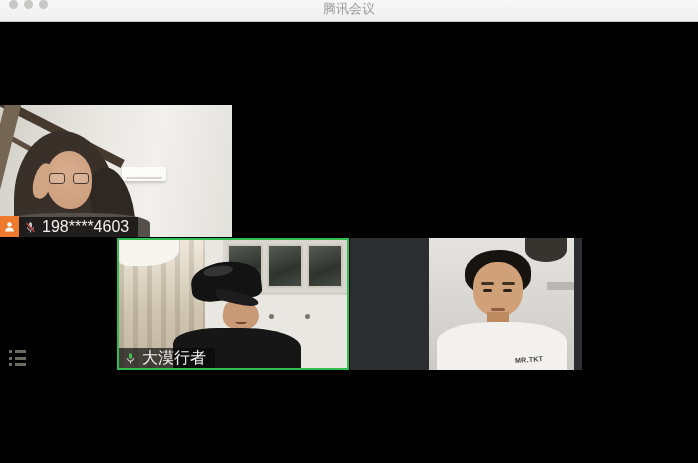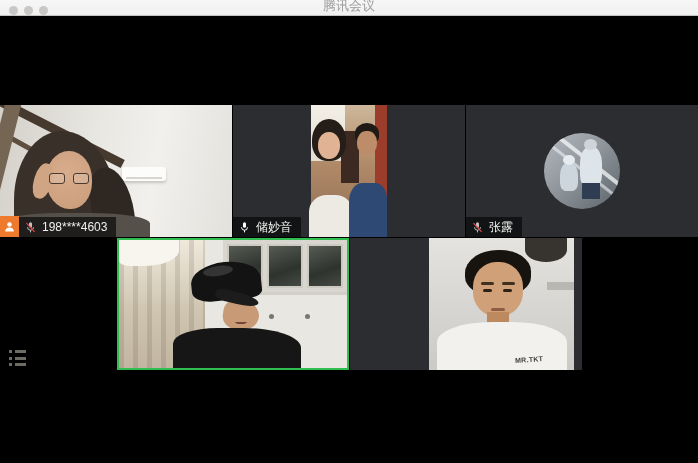--- a/index.html
+++ b/index.html
@@ -1,24 +1,24 @@
 <!DOCTYPE html>
 <html><head>
 <meta charset="utf-8">
 <style>
   * { margin:0; padding:0; box-sizing:border-box; }
   html,body { width:698px; height:463px; background:#000; overflow:hidden;
               font-family:"Liberation Sans", sans-serif; }
   .stage { position:relative; width:698px; height:463px; background:#000; }
 
   
-  .titlebar { position:absolute; left:0; top:0; width:698px; height:16px;
+  .titlebar { position:absolute; left:0; top:0; width:698px; height:22px;
               background:linear-gradient(#f7f7f7,#efefef);
               border-bottom:1px solid #c3c3c3; z-index:30;
-              display:flex; align-items:flex-end; }
+              display:flex; align-items:flex-start; }
   .traffic { display:flex; gap:6px; margin-left:9px; }
   .tl-btn { width:9px; height:9px; border-radius:50%; background:#c9c7c6; }
   .win-title { position:absolute; left:0; right:0; text-align:center;
                font-size:13px; color:#9b9b9b; pointer-events:none; }
 
   
   .rec-pill { position:absolute; left:15px; top:45px; height:23px; z-index:20;
               background:#1b1b1b; border-radius:4px; display:flex; align-items:center;
               gap:8px; padding:0 12px 0 8px; }
   .rec-dot { width:12px; height:12px; border:2px solid #9e3028; border-radius:50%;
@@ -41,21 +41,21 @@
   .t1 { left:0;   top:105px; }
   .t2 { left:233px; top:105px; }
   .t3 { left:466px; top:105px; }
   .t4 { left:117px; top:238px; border:2px solid #2fbe4f; }
   .t5 { left:350px; top:238px; }
 
   .name-label { position:absolute; left:0; bottom:0; height:20px; z-index:5;
                 background:rgba(8,8,8,.68); display:flex; align-items:center;
                 gap:5px; padding:0 9px 0 5px; }
   .t1 .name-label { left:19px; }
-  .name-text { font-size:12px; color:#f0f0f0; white-space:nowrap; }
+  .name-text { font-size:16px; color:#f0f0f0; white-space:nowrap; }
   .mic-svg { width:13px; height:13px; display:block; }
 
   .member-badge { position:absolute; left:0; bottom:0; width:19px; height:21px;
                   background:#ee7b2d; z-index:6; display:flex; align-items:center;
                   justify-content:center; }
   .member-badge svg { width:13px; height:13px; }
 
   
   .abs { position:absolute; }
 
@@ -234,82 +234,49 @@
       <svg class="mic-svg" viewBox="0 0 24 24">
         <rect x="9.2" y="2.5" width="5.6" height="10" rx="2.8" fill="#c2c2c2"></rect>
         <path d="M6.5 11.5a5.5 5.5 0 0 0 11 0" fill="none" stroke="#c2c2c2" stroke-width="1.8"></path>
         <line x1="12" y1="17" x2="12" y2="21" stroke="#c2c2c2" stroke-width="1.8"></line>
         <line x1="4.5" y1="4" x2="19.5" y2="20" stroke="#e0443e" stroke-width="2.4"></line>
       </svg>
       <span class="name-text">198****4603</span>
     </div>
   </div>
 
-  <div class="tile t2">
-    <div class="video2">
-      <div class="abs s2-window"></div>
-      <div class="abs s2-door"></div>
-      <div class="abs s2-curtain"></div>
-      <div class="abs s2-girl-hair"></div>
-      <div class="abs s2-girl-face"></div>
-      <div class="abs s2-girl-shirt"></div>
-      <div class="abs s2-man-hair"></div>
-      <div class="abs s2-man-face"></div>
-      <div class="abs s2-man-shirt"></div>
-    </div>
-    <div class="name-label">
-      <svg class="mic-svg" viewBox="0 0 24 24">
-        <rect x="9.2" y="2.5" width="5.6" height="10" rx="2.8" fill="#fff"></rect>
-        <path d="M6.5 11.5a5.5 5.5 0 0 0 11 0" fill="none" stroke="#fff" stroke-width="1.8"></path>
-        <line x1="12" y1="17" x2="12" y2="21" stroke="#fff" stroke-width="1.8"></line>
-      </svg>
-      <span class="name-text">储妙音</span>
-    </div>
-  </div>
-
-  <div class="tile t3">
-    <div class="avatar3">
-      <div class="abs s3-rail1"></div>
-      <div class="abs s3-rail2"></div>
-      <div class="abs s3-adult"></div>
-      <div class="abs s3-adult-head"></div>
-      <div class="abs s3-adult-legs"></div>
-      <div class="abs s3-child"></div>
-      <div class="abs s3-child-head"></div>
-    </div>
-    <div class="name-label">
-      <svg class="mic-svg" viewBox="0 0 24 24">
-        <rect x="9.2" y="2.5" width="5.6" height="10" rx="2.8" fill="#c2c2c2"></rect>
-        <path d="M6.5 11.5a5.5 5.5 0 0 0 11 0" fill="none" stroke="#c2c2c2" stroke-width="1.8"></path>
-        <line x1="12" y1="17" x2="12" y2="21" stroke="#c2c2c2" stroke-width="1.8"></line>
-        <line x1="4.5" y1="4" x2="19.5" y2="20" stroke="#e0443e" stroke-width="2.4"></line>
-      </svg>
-      <span class="name-text">张露</span>
-    </div>
-  </div>
+
 
   <div class="tile t4">
     <div class="scene4">
       <div class="abs s4-curtain"></div>
       <div class="abs s4-glare"></div>
       <div class="abs s4-glass">
         <div class="s4-pane"></div>
           <div class="s4-pane"></div>
           <div class="s4-pane"></div>
       </div>
       <div class="abs s4-cab-line"></div>
       <div class="abs s4-knob s4-k3"></div>
       <div class="abs s4-knob s4-k1"></div>
       <div class="abs s4-knob s4-k2"></div>
       <div class="abs s4-cap"></div>
       <div class="abs s4-cap-hl"></div>
       <div class="abs s4-face"></div>
       <div class="abs s4-brim"></div>
       <div class="abs s4-smile"></div>
       <div class="abs s4-shirt"></div>
+    </div>
+    <div class="name-label">
+      <svg class="mic-svg" viewBox="0 0 24 24">
+        <rect x="9.2" y="2.5" width="5.6" height="10" rx="2.8" fill="#3ec24e"></rect>
+        <path d="M6.5 11.5a5.5 5.5 0 0 0 11 0" fill="none" stroke="#e8e8e8" stroke-width="1.8"></path>
+        <line x1="12" y1="17" x2="12" y2="21" stroke="#e8e8e8" stroke-width="1.8"></line>
+      </svg>
+      <span class="name-text">大漠行者</span>
     </div>
   </div>
 
   <div class="tile t5">
     <div class="video5">
       <div class="abs s5-lamp"></div>
       <div class="abs s5-shelf"></div>
       <div class="abs s5-hair"></div>
       <div class="abs s5-face"></div>
       <div class="abs s5-brow s5-b1"></div>

